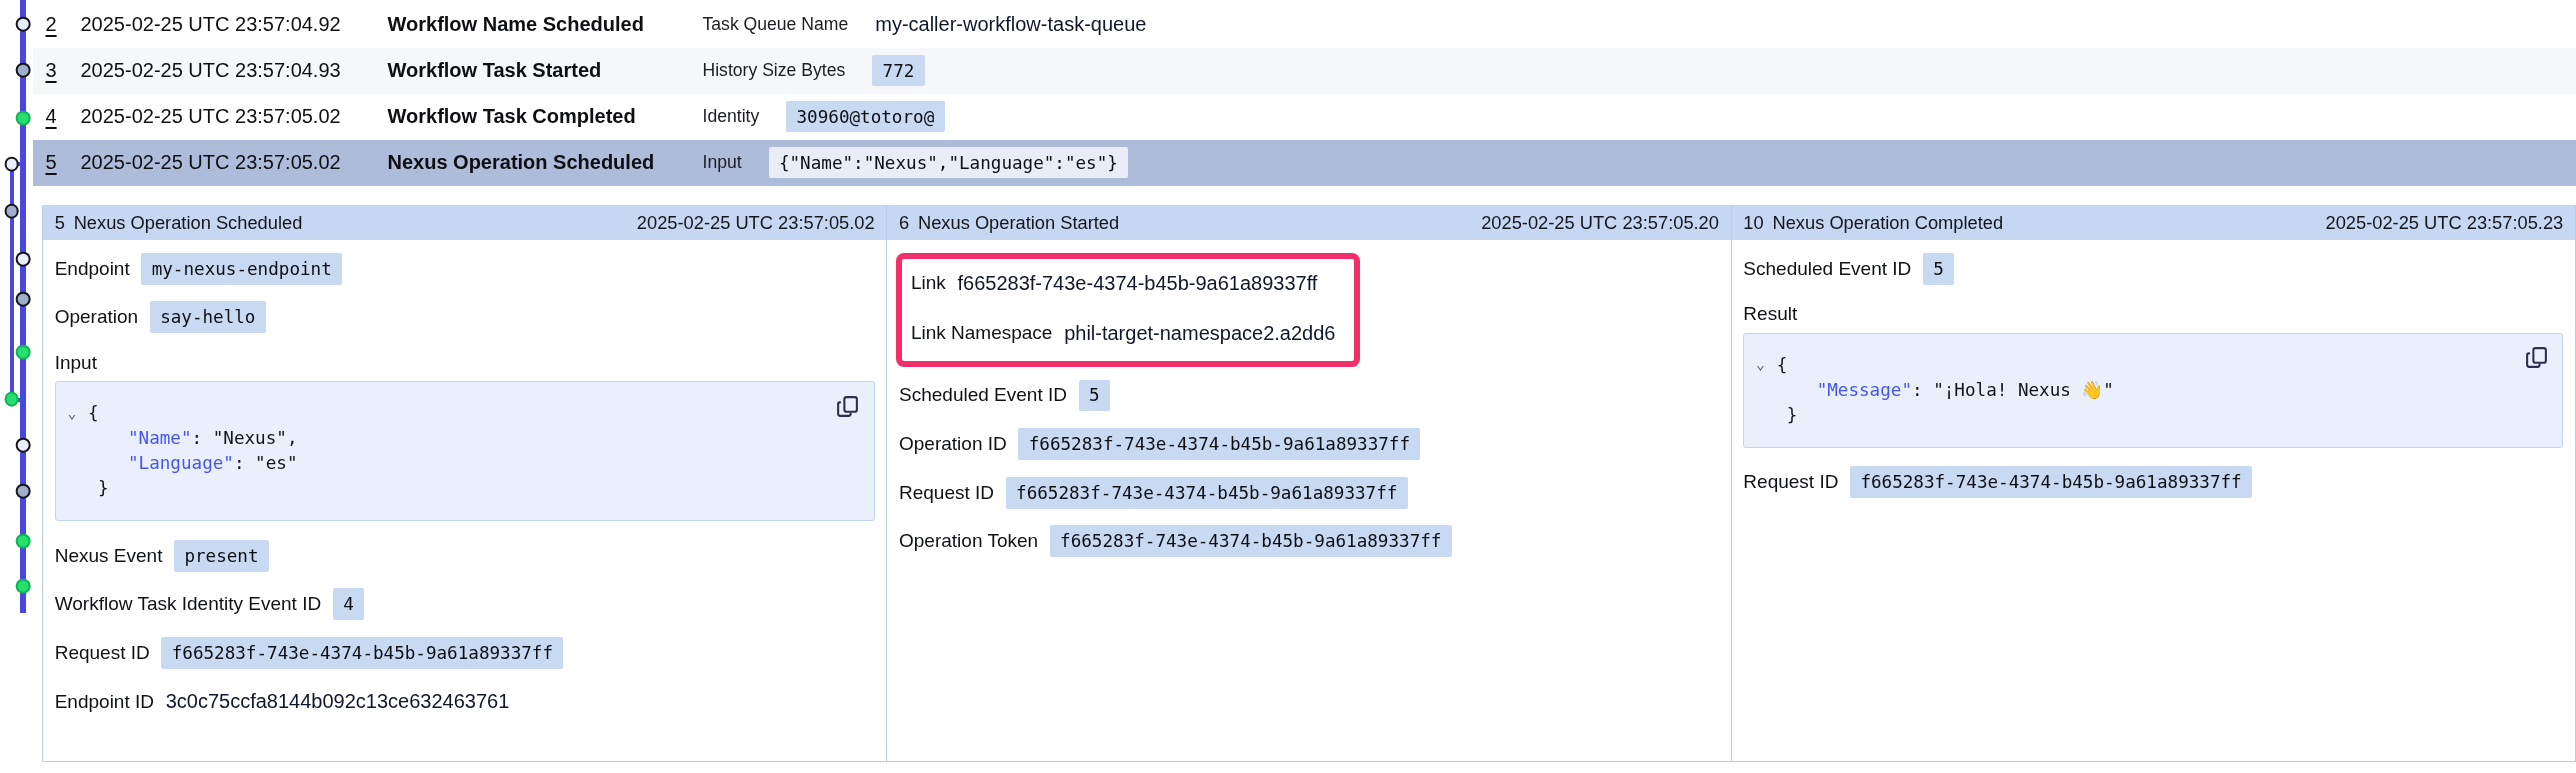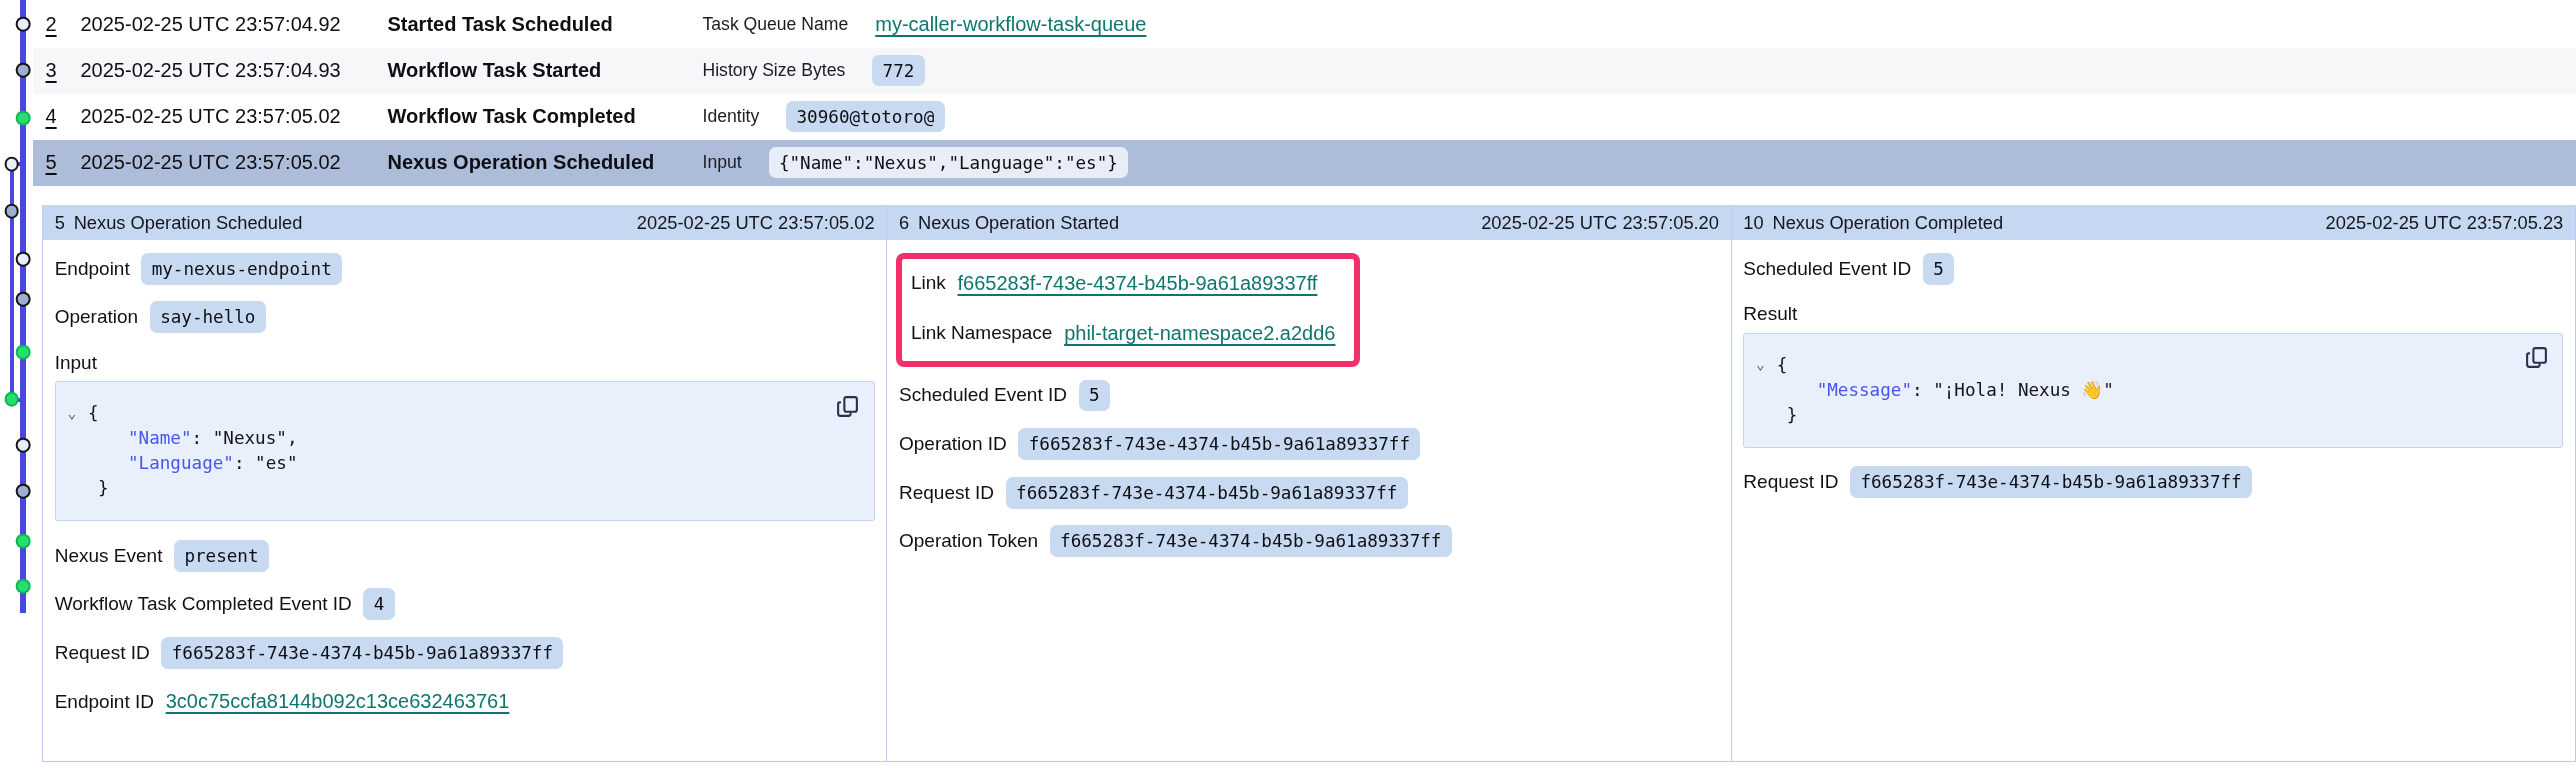--- a/index.html
+++ b/index.html
@@ -28,27 +28,27 @@
   .evt-row.alt { background:#f6f7f9; }
   .evt-row.selected { background:#adbcd9; }
   .evt-id {
     width:35px; font-size:20px; font-weight:500; color:#0e0f13; flex:none;
     text-decoration:underline; text-decoration-thickness:2.2px; text-underline-offset:3.7px; cursor:pointer;
   }
   .evt-time { width:307px; font-size:20px; color:#0e0f13; flex:none; }
   .evt-name { width:315px; font-size:20px; font-weight:700; color:#0e0f13; flex:none; }
   .evt-label { font-size:17.6px; color:#1c1d23; margin-right:27px; white-space:nowrap; }
   .badge {
-    background:#c8d9f2; border-radius:7px; padding:5.9px 10.3px;
+    background:#c8d9f2; border-radius:2px; padding:5.9px 10.3px;
     font-family:"DejaVu Sans Mono", monospace; font-size:17.6px; color:#0e0f13; white-space:nowrap;
   }
   .badge.lite { background:#e8edf8; }
   .link {
-    color:#0f766e; font-weight:500; cursor:pointer; white-space:nowrap;
-    text-decoration:underline; text-decoration-thickness:2.2px; text-underline-offset:4.4px;
+    color:#0f172a; font-weight:500; cursor:pointer; white-space:nowrap;
+    text-decoration-thickness:2.2px; text-underline-offset:4.4px;
   }
   .evt-row .link { font-size:20px; }
 
   
   .panels {
     position:absolute; left:42px; top:205px; width:2534px; height:557px;
     display:grid; grid-template-columns:1fr 1fr 1fr;
     border-left:1.5px solid #b9cce9; border-bottom:1.5px solid #b9cce9; background:#ffffff;
   }
   .panel { border-right:1.5px solid #b9cce9; display:flex; flex-direction:column; min-width:0; }
@@ -85,21 +85,21 @@
 </style>
 </head>
 <body>
 
 <div class="screen">
 
   <div class="event-rows">
     <div class="evt-row">
       <a class="evt-id">2</a>
       <span class="evt-time">2025-02-25 UTC 23:57:04.92</span>
-      <span class="evt-name">Started Task Scheduled</span>
+      <span class="evt-name">Workflow Name Scheduled</span>
       <span class="evt-label">Task Queue Name</span>
       <a class="link">my-caller-workflow-task-queue</a>
     </div>
     <div class="evt-row alt">
       <a class="evt-id">3</a>
       <span class="evt-time">2025-02-25 UTC 23:57:04.93</span>
       <span class="evt-name">Workflow Task Started</span>
       <span class="evt-label">History Size Bytes</span>
       <span class="badge">772</span>
     </div>
@@ -170,21 +170,21 @@
               <rect x="9" y="3" width="12" height="14" rx="2"></rect>
               <path d="M5 8 H4.5 A1.5 1.5 0 0 0 3 9.5 V19 a2 2 0 0 0 2 2 h8 a2 2 0 0 0 2 -2 v-.5"></path>
             </svg>
           </button>
         </div>
         <div class="frow">
           <span>Nexus Event</span>
           <span class="badge">present</span>
         </div>
         <div class="frow">
-          <span>Workflow Task Completed Event ID</span>
+          <span>Workflow Task Identity Event ID</span>
           <span class="badge">4</span>
         </div>
         <div class="frow">
           <span>Request ID</span>
           <span class="badge">f665283f-743e-4374-b45b-9a61a89337ff</span>
         </div>
         <div class="frow">
           <span>Endpoint ID</span>
           <a class="link">3c0c75ccfa8144b092c13ce632463761</a>
         </div>

